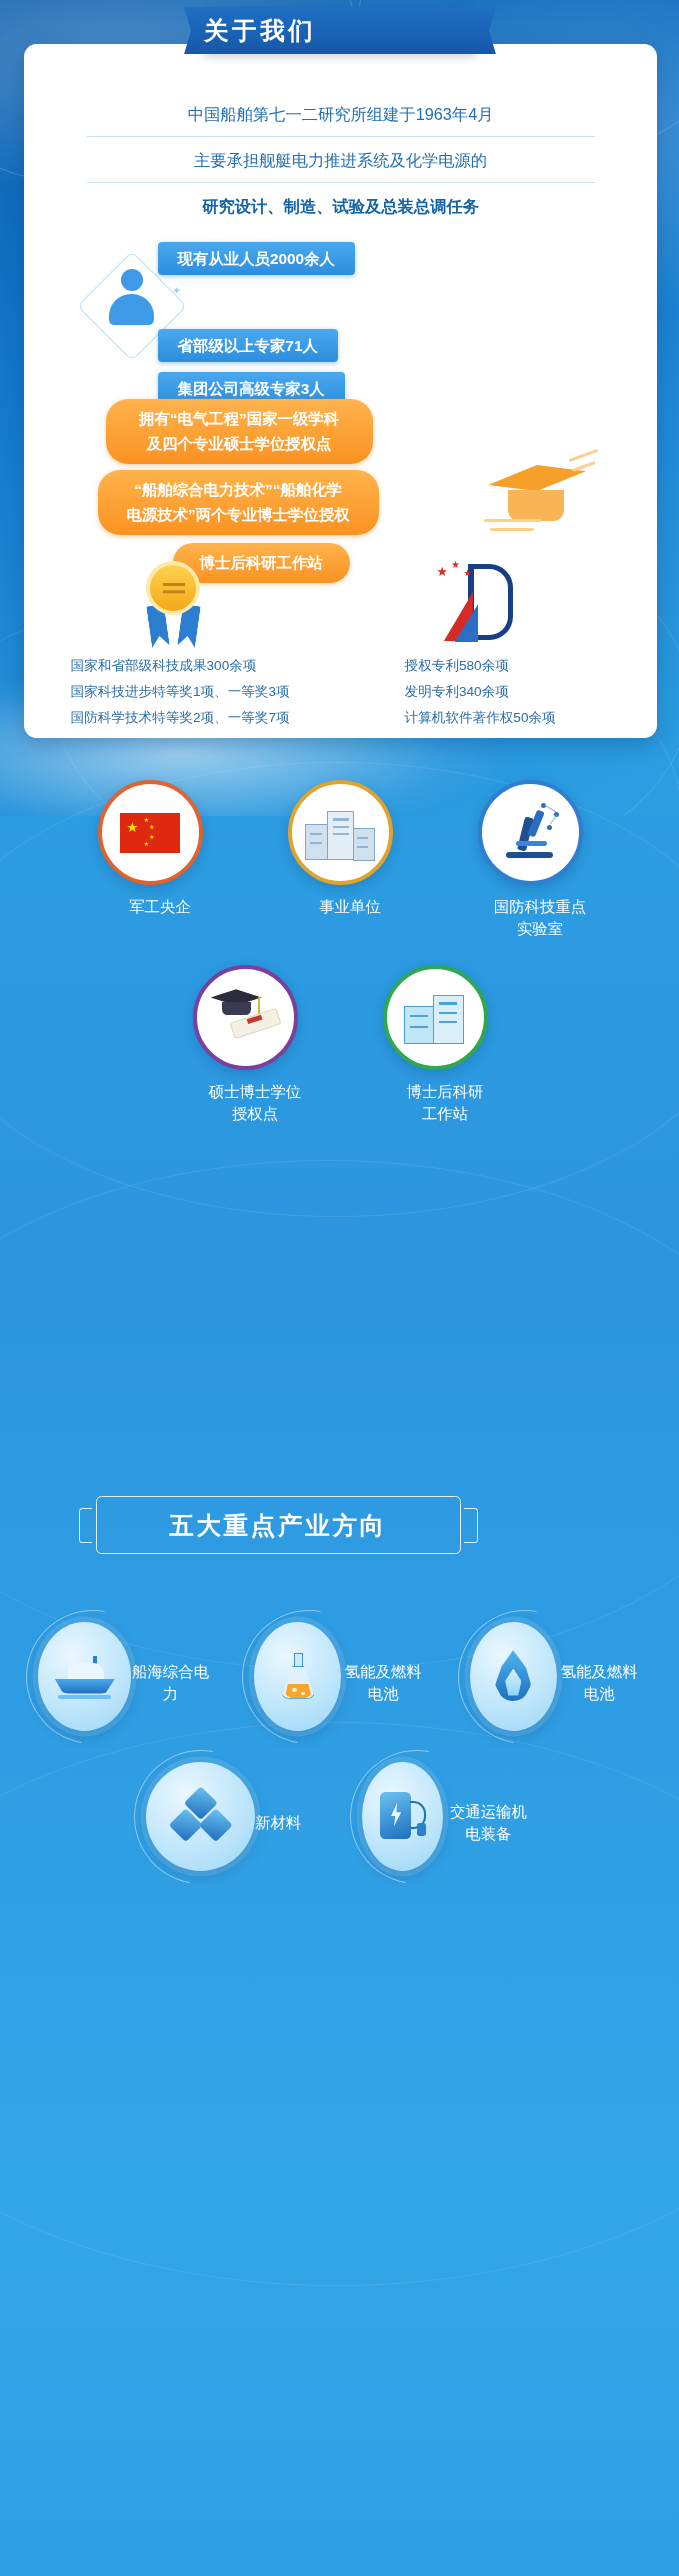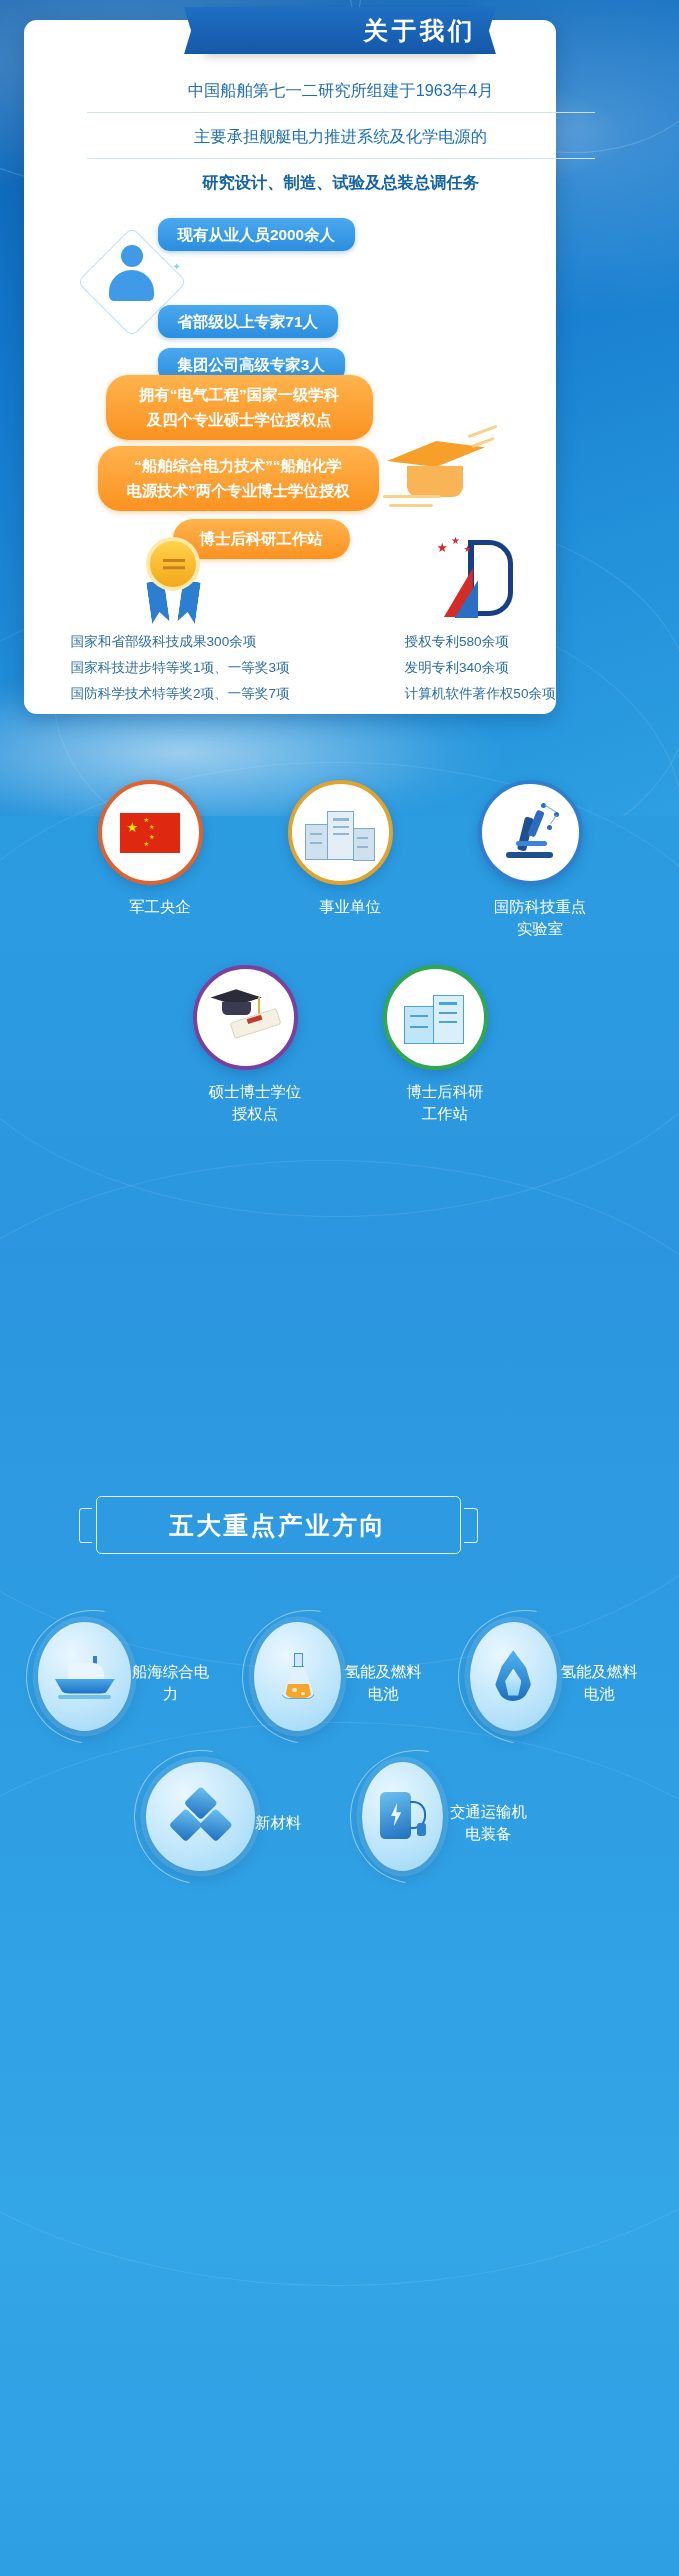--- a/index.html
+++ b/index.html
@@ -66,21 +66,21 @@
   .ribbon-wrap {
     position: absolute;
     left: 0; top: 7.3px; width: 680px;
     display: flex; justify-content: center;
     z-index: 6;
   }
   .ribbon {
     position: relative;
     width: 272px; height: 47px;
     background: linear-gradient(180deg, #1e6fc4 0%, #1558a8 100%);
-    display: flex; align-items: center; justify-content: flex-end;
+    display: flex; align-items: center; justify-content: flex-start;
     box-shadow: 0 2.7px 9px rgba(0,0,0,0.2);
   }
   .ribbon:before, .ribbon:after {
     content: "";
     position: absolute;
     top: 0; width: 23.6px; height: 47px;
     background: linear-gradient(180deg, #1e6fc4 0%, #1558a8 100%);
   }
   .ribbon:before { left: -20px; clip-path: polygon(0 0, 100% 0, 100% 100%, 0 100%, 30% 50%); }
   .ribbon:after  { right: -20px; clip-path: polygon(0 0, 100% 0, 70% 50%, 100% 100%, 0 100%); }
@@ -88,22 +88,22 @@
     font-size: 24.5px;
     font-weight: bold;
     letter-spacing: 3.6px;
     color: #ffffff;
     z-index: 2;
   }
 
   
   .card {
     position: absolute;
-    left: 23.6px; top: 20px;
-    width: 532px;
+    left: 23.6px; top: 44px;
+    width: 633px;
     height: 694px;
     background: #ffffff;
     border-radius: 12.7px;
     box-shadow: 0 5.4px 20px rgba(6,50,100,0.28);
     z-index: 4;
   }
 
   .card-inner { position: relative; width: 100%; height: 100%; }
 
   
@@ -160,21 +160,21 @@
     font-size: 14.5px;
   }
 
   
   .pill {
     position: absolute;
     background: linear-gradient(180deg, #4aa8ee 0%, #2b8ede 100%);
     color: #fff;
     font-size: 15.4px;
     font-weight: bold;
-    border-radius: 12px;
+    border-radius: 4px;
     height: 33px;
     line-height: 33px;
     text-align: center;
     padding: 0 20px;
     white-space: nowrap;
     box-shadow: 0 1.8px 5.4px rgba(35,120,200,0.35);
   }
 
   
   .opill {

